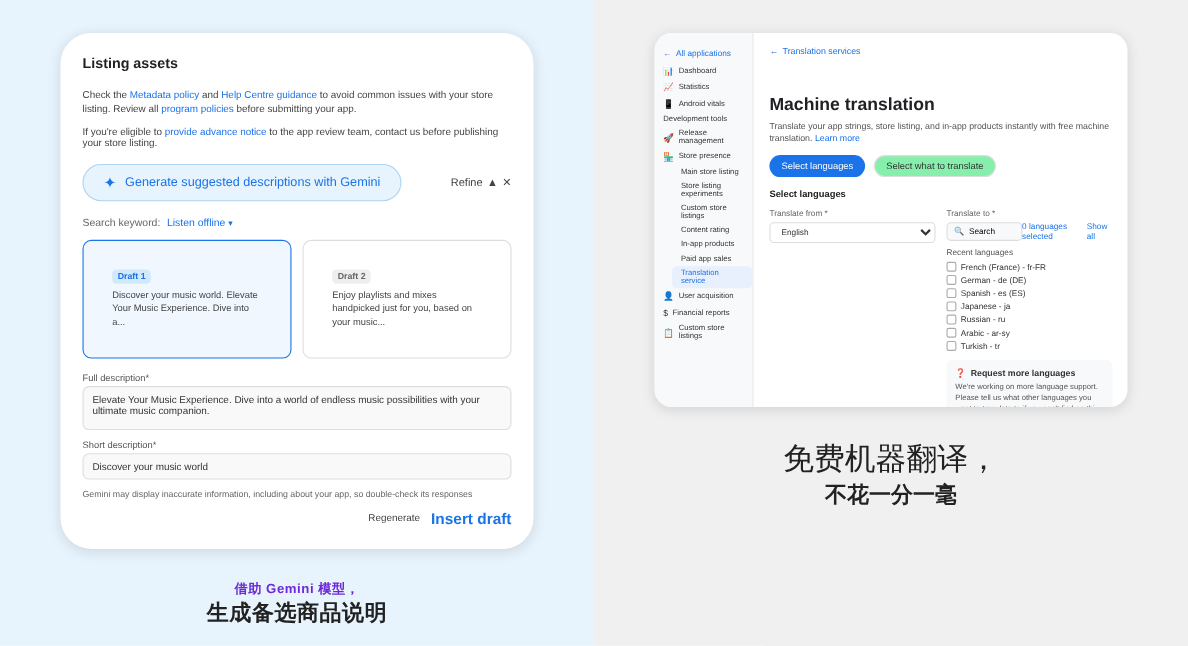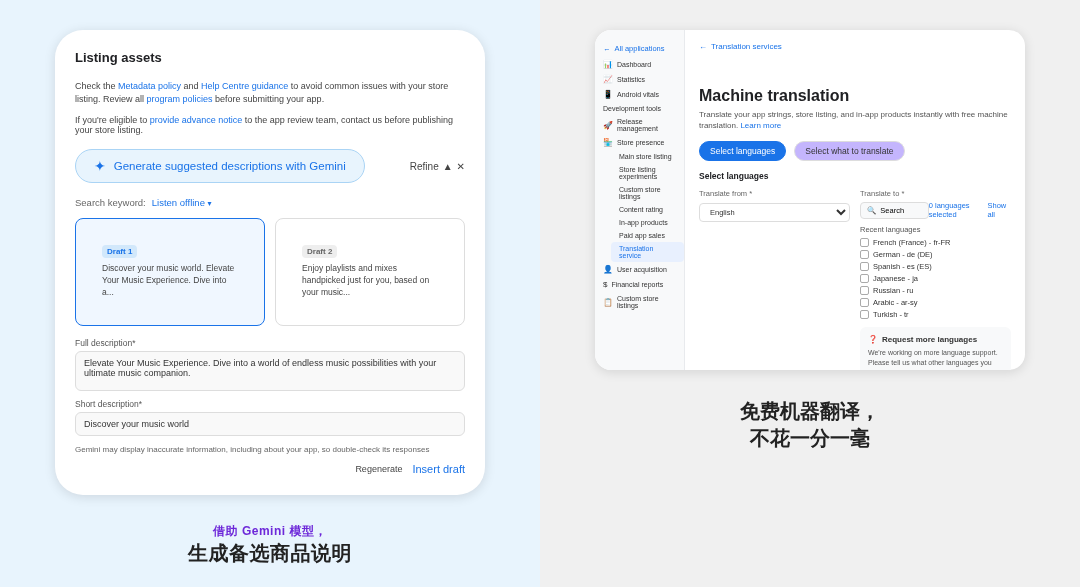--- a/index.html
+++ b/index.html
@@ -193,23 +193,23 @@
       align-items: center;
     }
     .regenerate-btn {
       font-size: 9px;
       color: #444;
       background: none;
       border: none;
       cursor: pointer;
     }
     .insert-btn {
-      font-size: 11px;
-      color: #1a73e8;
-      font-weight: 400;
+      font-size: 14px;
+      color: #1a73e8;
+      font-weight: 700;
       background: none;
       border: none;
       cursor: pointer;
     }
     .left-caption {
       text-align: center;
       margin-top: 8px;
     }
     .left-caption-line1 {
       font-size: 12px;
@@ -324,21 +324,21 @@
       border-radius: 20px;
       cursor: pointer;
       border: 1.5px solid transparent;
     }
     .rc-tab.active {
       background: #1a73e8;
       color: white;
       border-color: #1a73e8;
     }
     .rc-tab.inactive {
-      background: #c4b5fd;
+      background: #86efac;
       color: #333;
       border-color: #ddd;
     }
     .rc-lang-row {
       display: flex;
       gap: 10px;
       margin-bottom: 8px;
     }
     .rc-lang-col {
       flex: 1;
@@ -427,22 +427,22 @@
       font-size: 7.5px;
       color: #1a73e8;
       cursor: pointer;
       text-decoration: none;
     }
     .right-caption {
       text-align: center;
       margin-top: 8px;
     }
     .right-caption-line1 {
-      font-size: 20px;
-      font-weight: 700;
+      font-size: 28px;
+      font-weight: 400;
       color: #222;
     }
     .right-caption-line2 {
       font-size: 20px;
       font-weight: 700;
       color: #222;
     }
     .section-label {
       font-size: 7.5px;
       color: #555;

